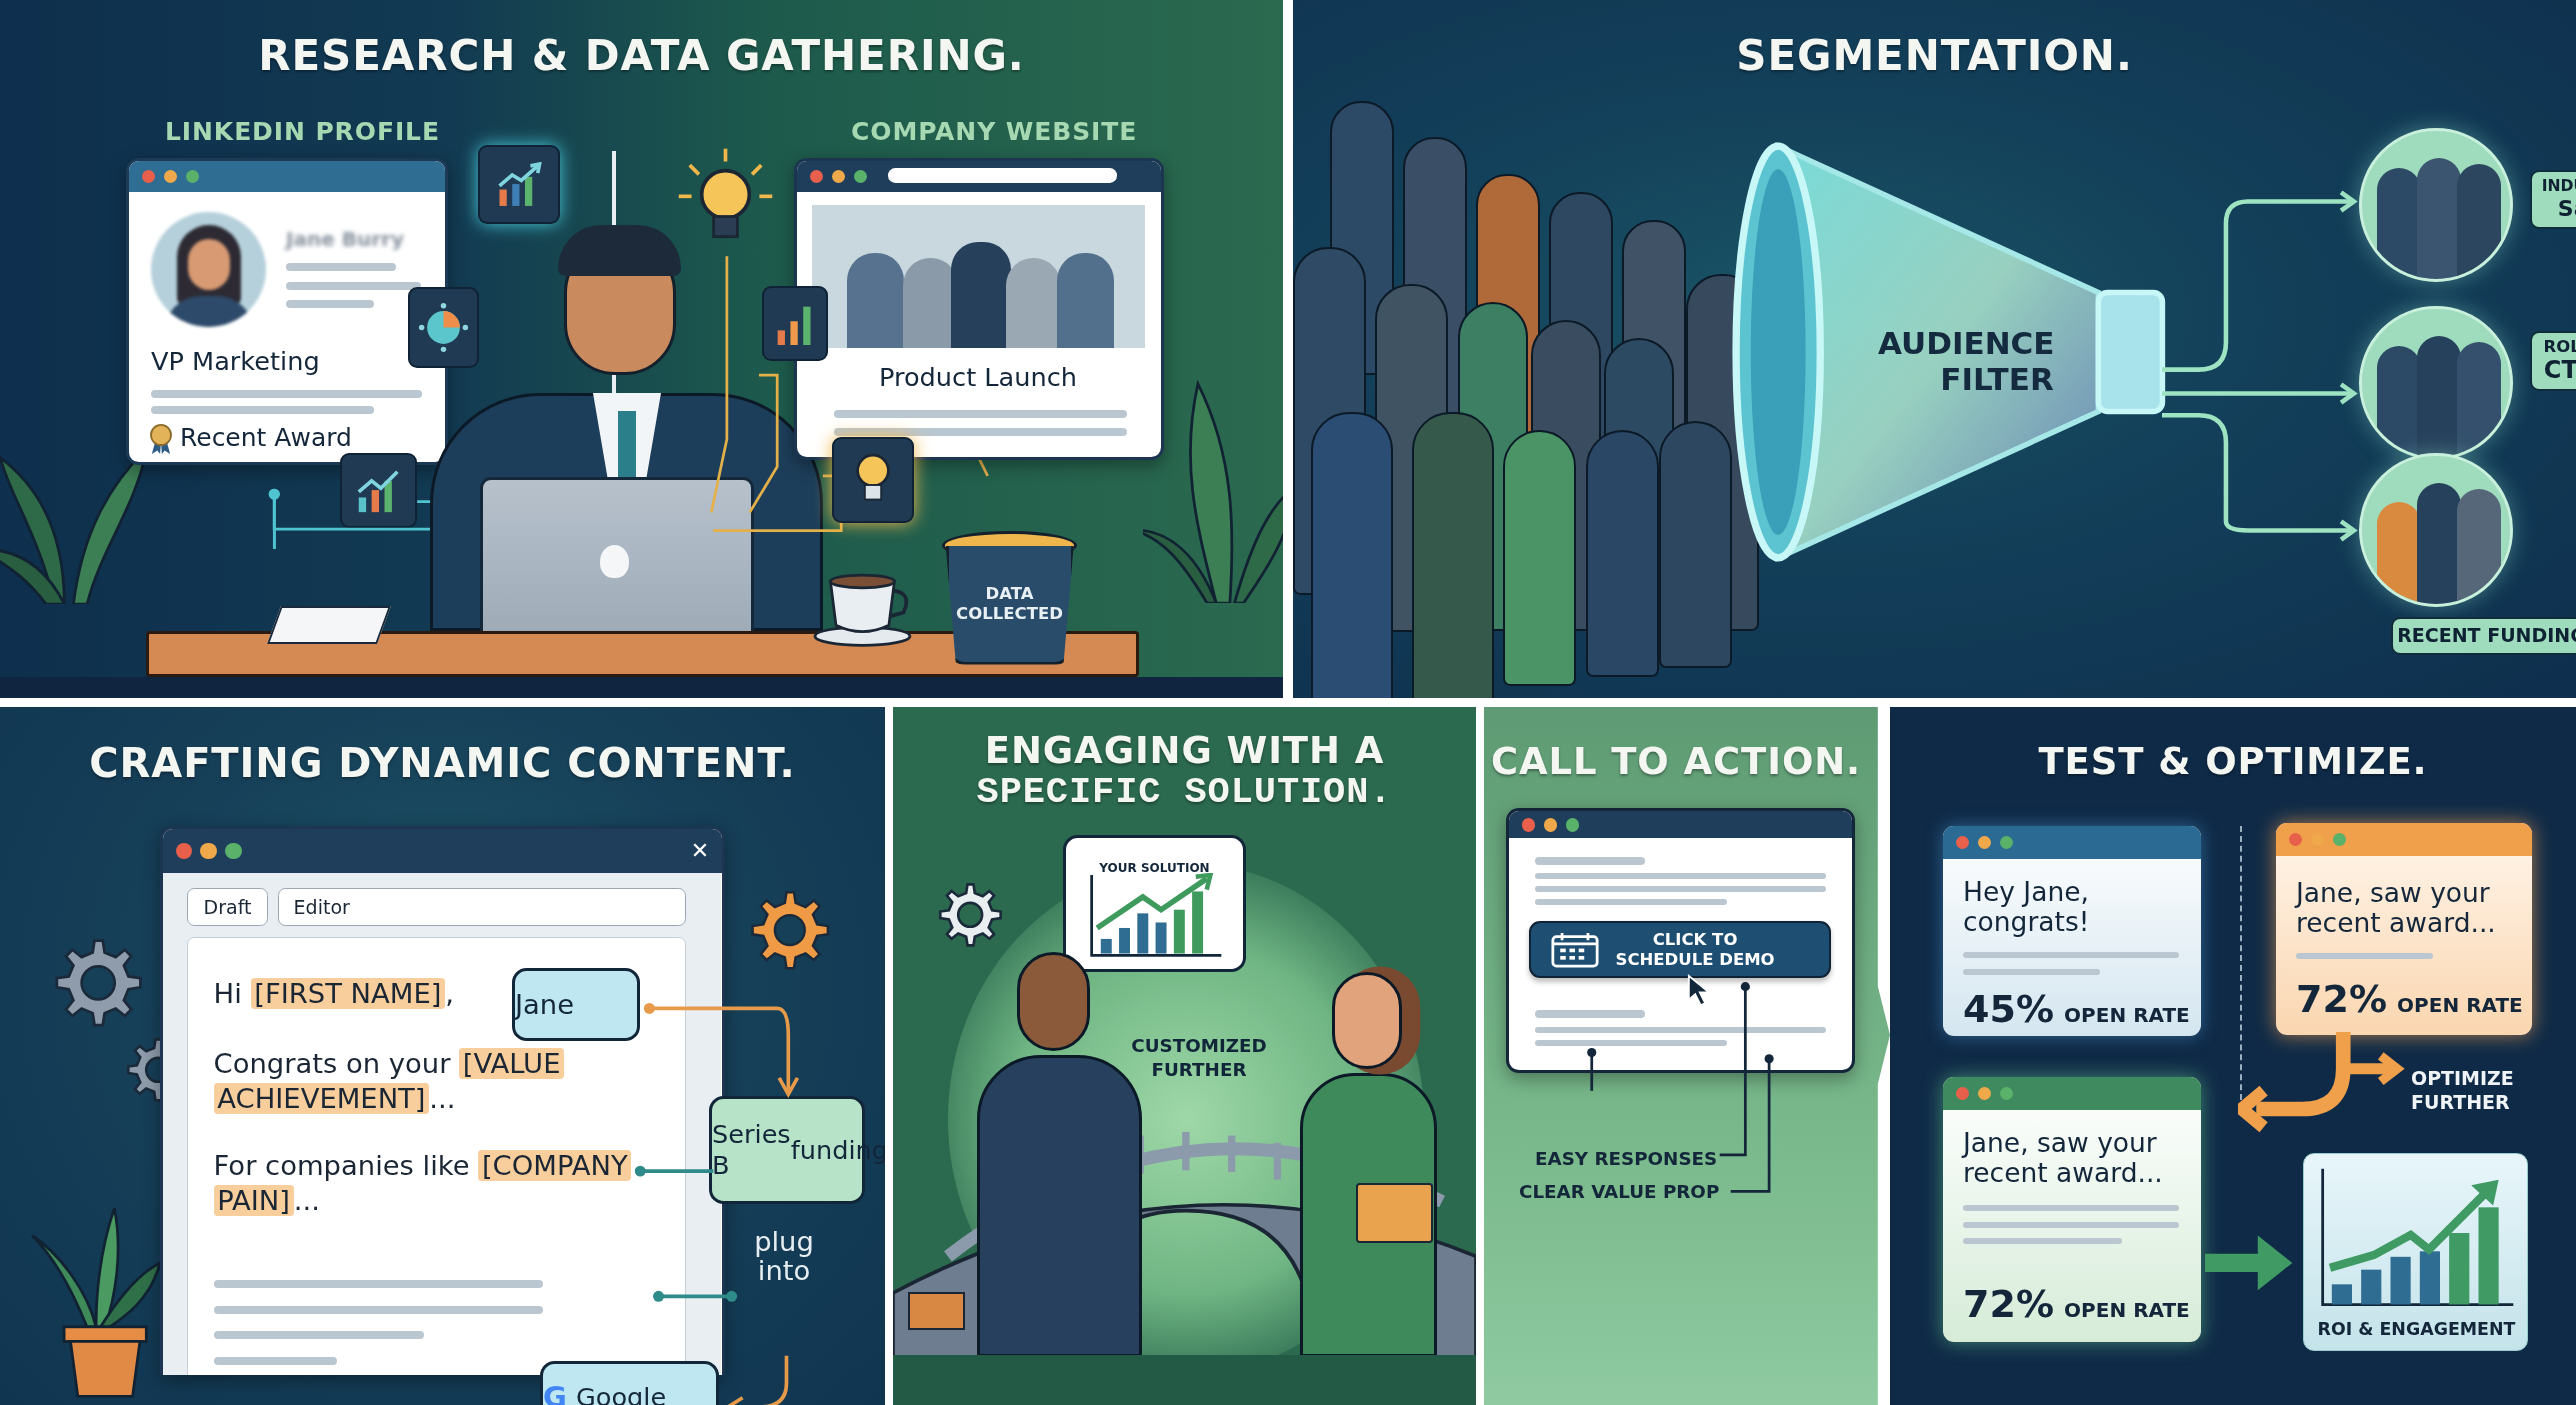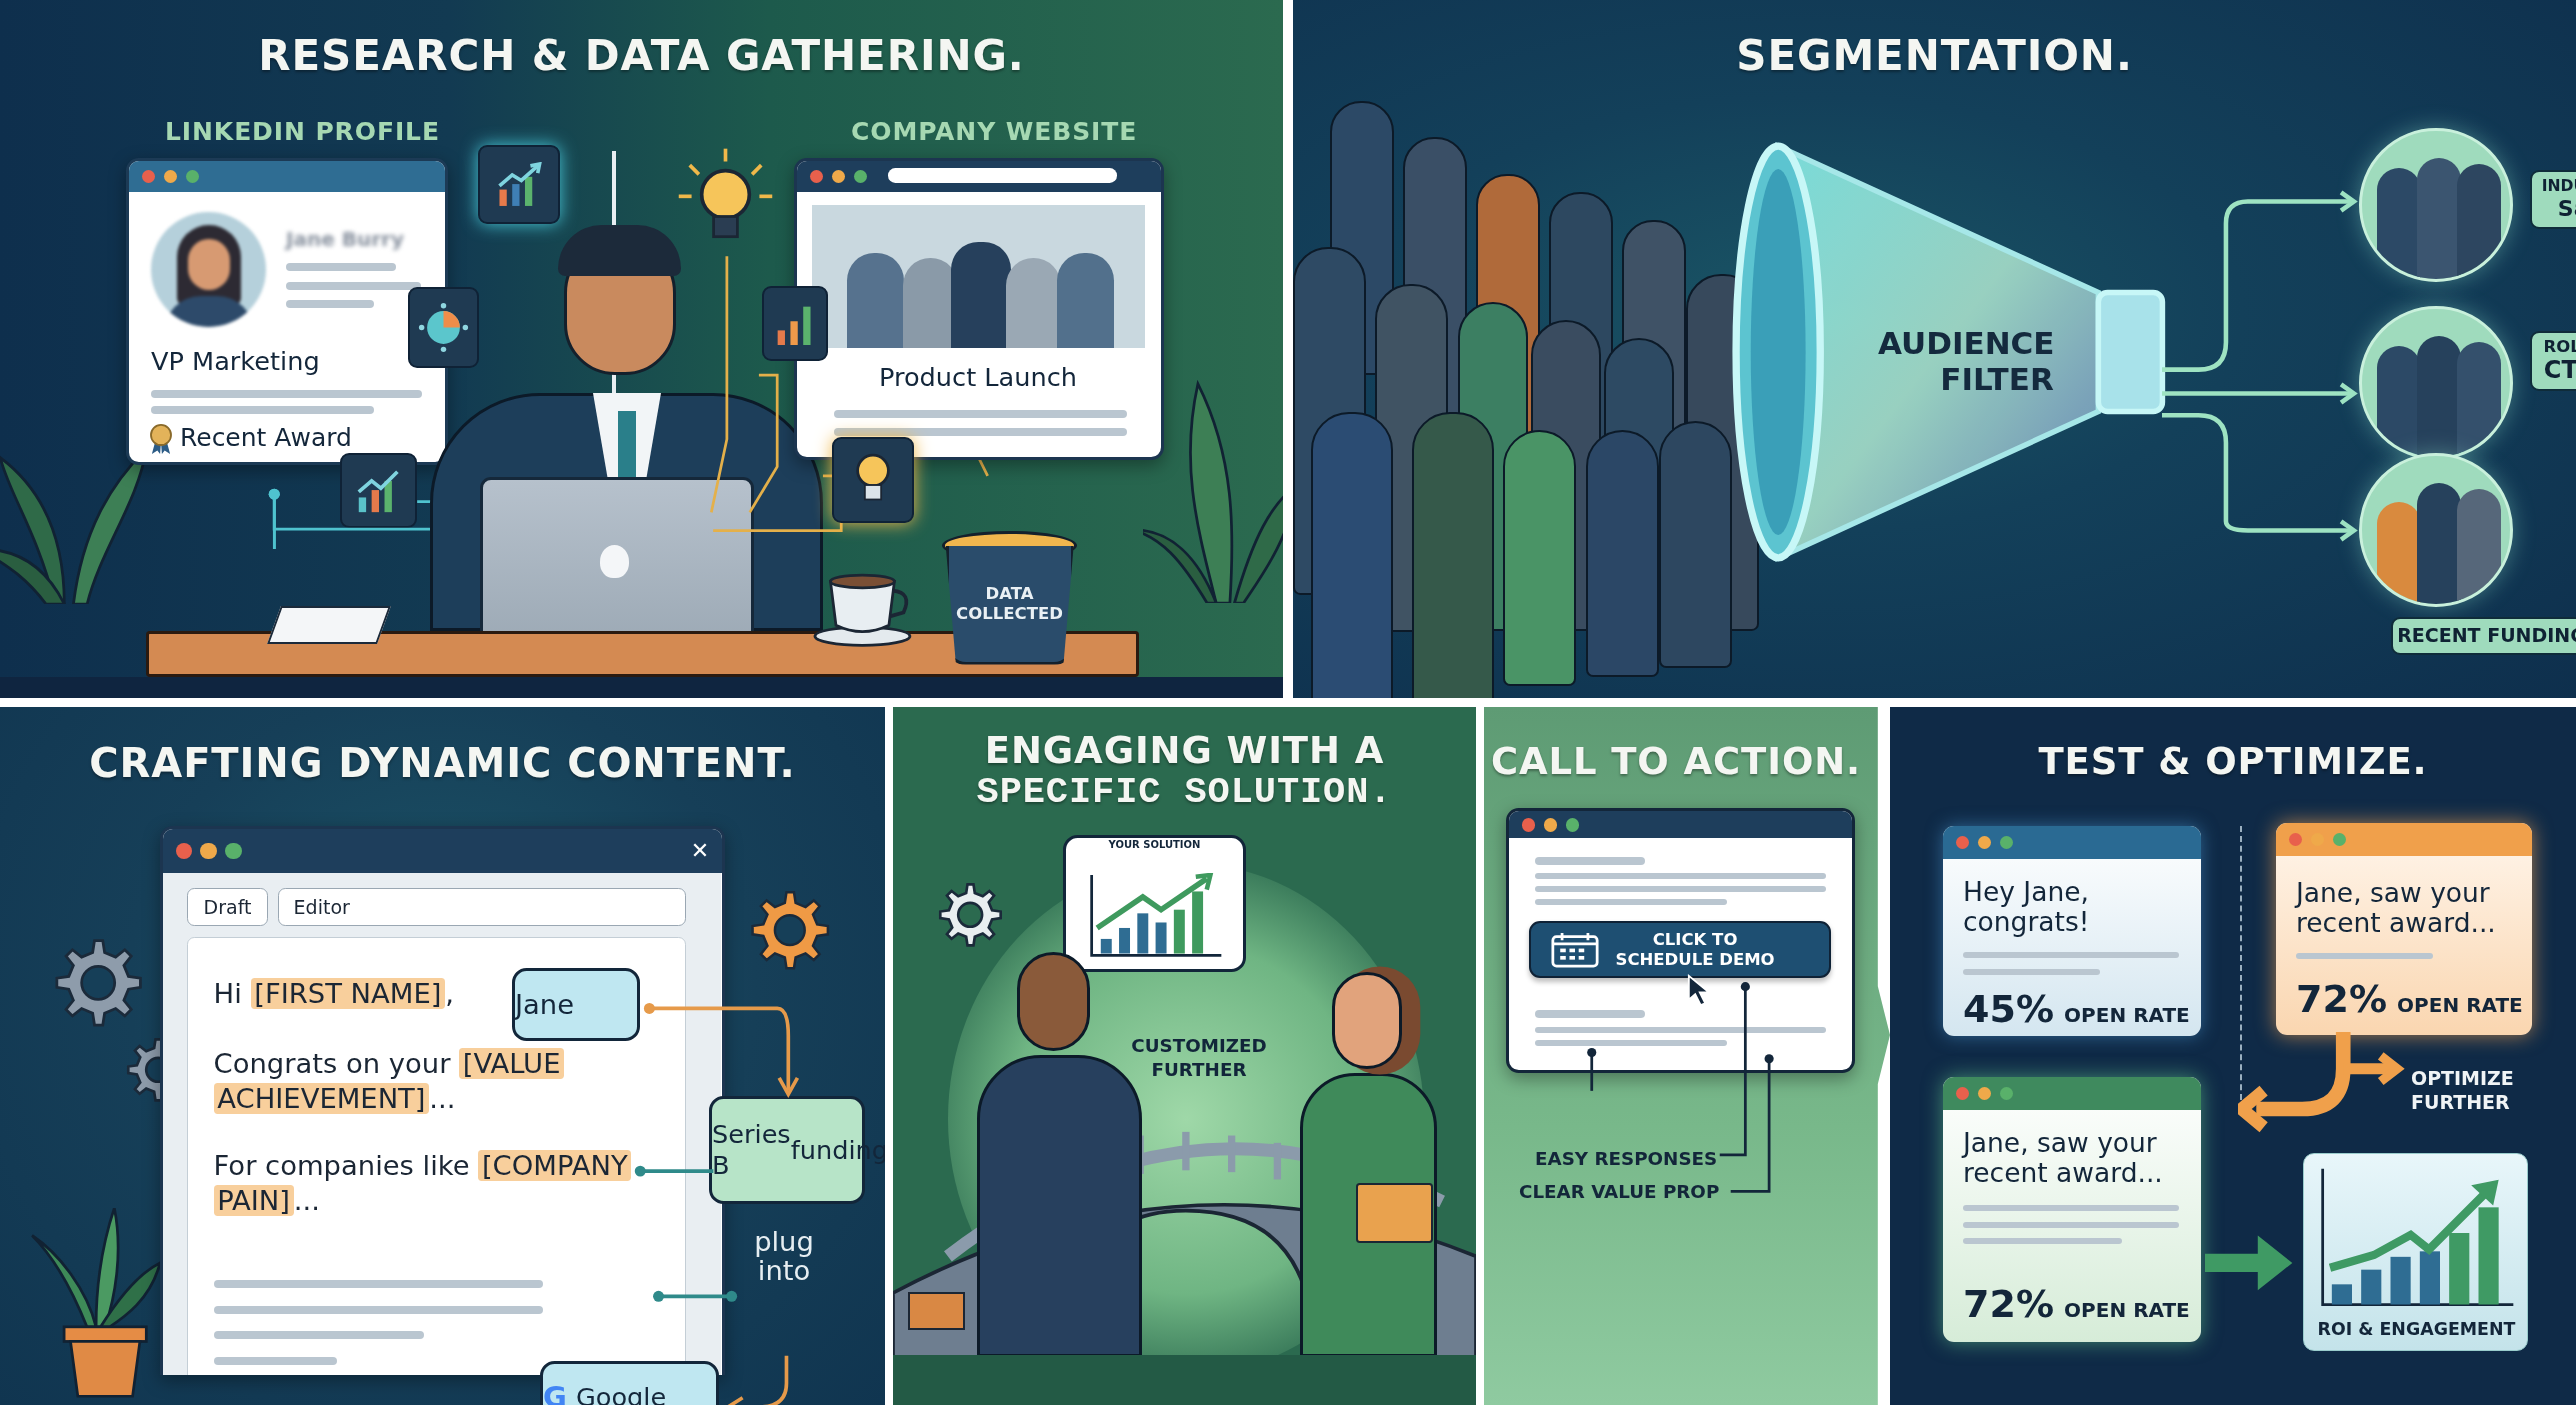--- a/index.html
+++ b/index.html
@@ -364,21 +364,21 @@
     <path d="M122 456 L106 466 L122 476" stroke="#e69a4a" stroke-width="4" fill="none"></path>
   </svg>
 </div>
 
 <div class="panel" style="left:893px;top:707px;width:583px;height:698px;background:#2b6a4f;">
   <div class="abs" style="left:55px;top:156px;width:476px;height:512px;border-radius:50%;background:radial-gradient(circle,#9fd8a8 0%,#6fb583 50%,#2b6a4f 80%)"></div>
   <div class="ptitle" style="left:0;width:583px;top:22px;font-size:37px;">ENGAGING WITH A</div>
   <div class="ptitle" style="left:0;width:583px;top:64px;font-size:37px;font-family:Liberation Mono, monospace;">SPECIFIC SOLUTION.</div>
 
   <div class="abs" style="left:170px;top:128px;width:183px;height:137px;background:#fff;border:3.7px solid #12263a;border-radius:14.6px">
-    <div class="label-dark" style="text-align:center;font-size:10px;margin-top:1px">YOUR SOLUTION</div>
+    <div class="label-dark" style="text-align:center;font-size:12px;margin-top:23px">YOUR SOLUTION</div>
     <svg style="position:absolute;left:22px;top:35px" width="137" height="88" viewBox="0 0 150 96">
       <path d="M4 2 L4 90 L146 90" stroke="#12263a" stroke-width="3" fill="none"></path>
       <rect x="14" y="72" width="12" height="16" fill="#2f6d93"></rect>
         <rect x="34" y="60" width="12" height="28" fill="#2f6d93"></rect>
         <rect x="54" y="44" width="12" height="44" fill="#2f6d93"></rect>
         <rect x="74" y="54" width="12" height="34" fill="#2f6d93"></rect>
         <rect x="94" y="40" width="12" height="48" fill="#3f9a5e"></rect>
         <rect x="114" y="20" width="12" height="68" fill="#3f9a5e"></rect>
       <path d="M10 60 L60 26 L80 40 L130 6" stroke="#3f9a5e" stroke-width="6" fill="none"></path>
         <path d="M118 4 L134 2 L130 18" stroke="#3f9a5e" stroke-width="5" fill="none"></path>

